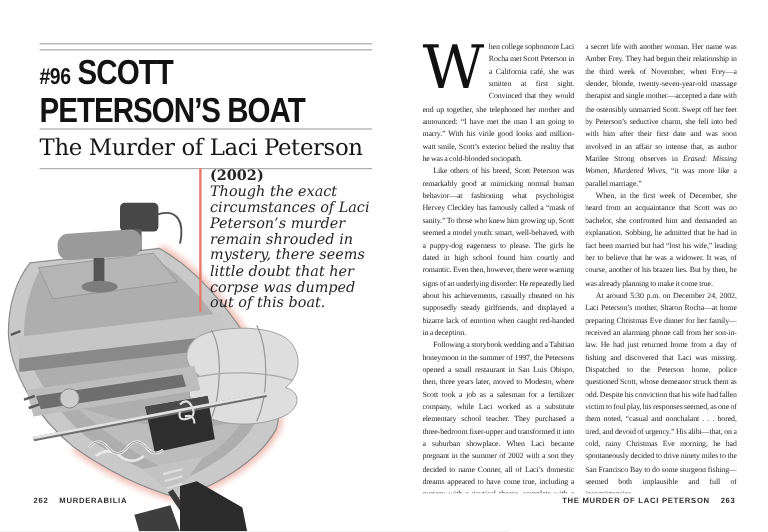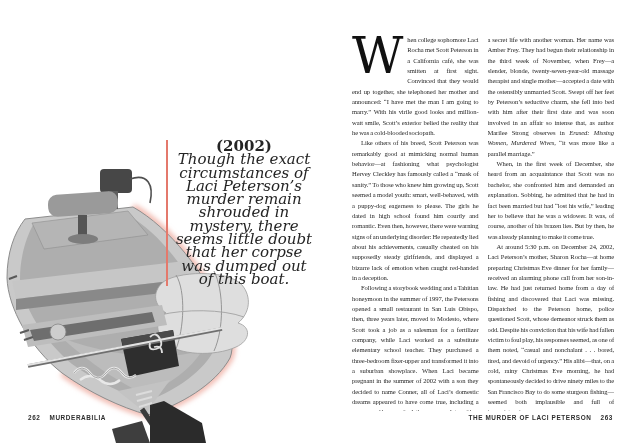--- a/index.html
+++ b/index.html
@@ -18,21 +18,21 @@
   }
   .headline .num{font-size:19px;font-weight:800;letter-spacing:-.5px;}
   .subtitle{
     font-family:"DejaVu Serif",serif;font-size:19px;letter-spacing:-.3px;
     color:#161616;padding:4px 0 6px 0;
   }
   
   .pull-quote{
     position:absolute;left:166px;top:140px;width:138px;z-index:4;
     border-left:2px solid #e4796c;padding-left:7px;
-    font-family:"DejaVu Serif",serif;font-size:15px;line-height:13.3px;color:#242424;text-align:center;
+    font-family:"DejaVu Serif",serif;font-size:12px;line-height:13.3px;color:#242424;
   }
   .pull-quote .year{font-weight:bold;font-style:normal;display:block;}
   .pull-quote .qtext{font-weight:normal;font-style:italic;}
   
   .boat{position:absolute;left:0;top:133px;width:320px;height:310px;z-index:1;}
   
   .folio{
     position:absolute;top:414px;display:flex;gap:9px;z-index:5;
     font-family:"Liberation Sans",sans-serif;font-weight:bold;font-size:6.4px;
     letter-spacing:.6px;color:#2e2e2e;
@@ -55,20 +55,31 @@
     float:left;font-family:"DejaVu Serif",serif;font-size:50px;line-height:39px;
     height:40px;margin:2px 4px 0 0;color:#111;
   }
   .booktitle{font-style:italic;}
 </style>
 </head>
 <body>
 
 <div class="spread">
 
+  <div class="title-block">
+    <div class="rule-double"></div>
+    <div class="headline">
+      <span class="num">#96</span>
+      <span>SCOTT</span><br>
+      <span>PETERSON’S BOAT</span>
+    </div>
+    <div class="rule"></div>
+    <div class="subtitle">The Murder of Laci Peterson</div>
+    <div class="rule"></div>
+  </div>
 
   <div class="pull-quote">
     <span class="year">(2002)</span>
     <span class="qtext">Though the exact circumstances of Laci Peterson’s murder remain shrouded in mystery, there seems little doubt that her corpse was dumped out of this boat.</span>
   </div>
 
   <svg class="boat" viewBox="0 0 320 310" xmlns="http://www.w3.org/2000/svg" role="img" aria-label="Black-and-white photograph of Scott Peterson’s aluminum fishing boat viewed from the bow, with bench seats, a tied life-vest bundle, coiled rope, a dark box, and a trolling motor at the bow">
     <defs>
       <filter id="soft" x="-20%" y="-20%" width="140%" height="140%">
           <feGaussianBlur stdDeviation="2.6"></feGaussianBlur>

